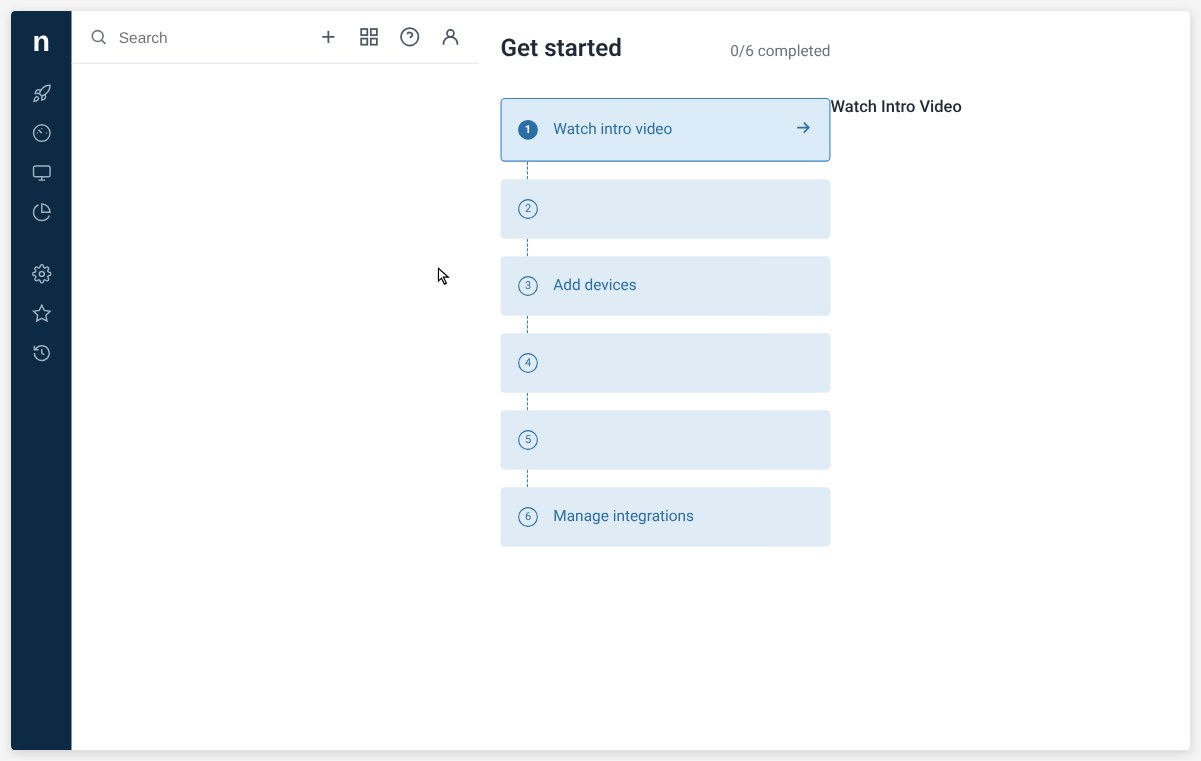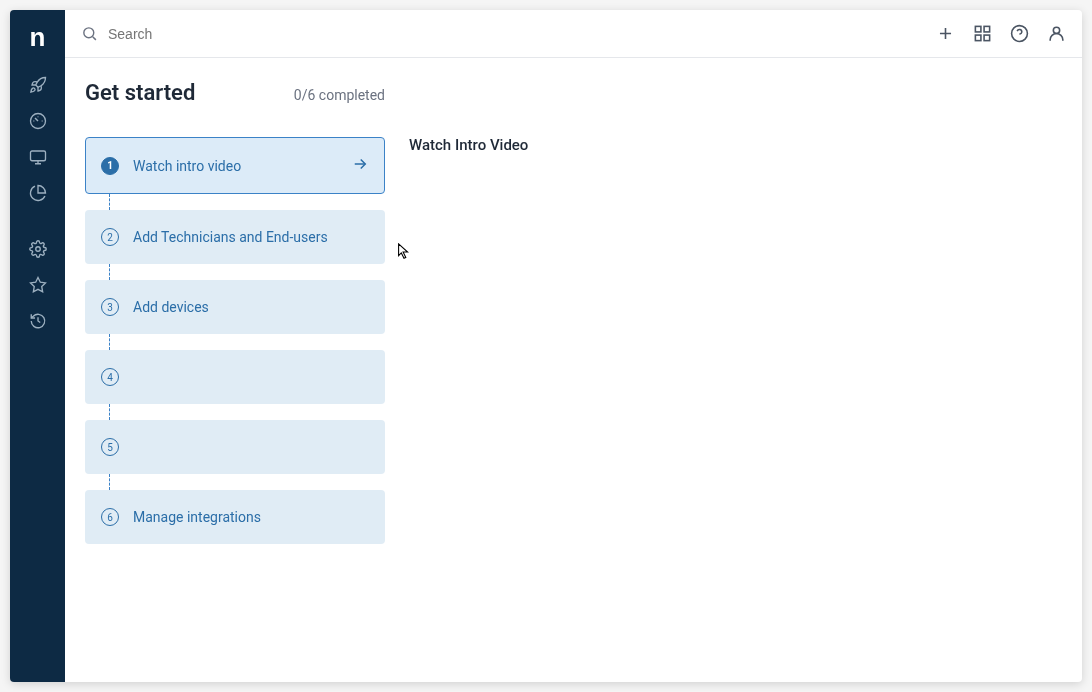--- a/index.html
+++ b/index.html
@@ -50,21 +50,21 @@
     .sidebar-icon svg {
       width: 18px;
       height: 18px;
     }
     .sidebar-spacer {
       height: 20px;
     }
     .main {
       flex: 1;
       display: flex;
-      flex-direction: column;
+      flex-direction: row;
       overflow: hidden;
     }
     .topbar {
       height: 48px;
       border-bottom: 1px solid #e5e7eb;
       display: flex;
       align-items: center;
       padding: 0 16px;
     }
     .search-wrapper {
@@ -99,21 +99,20 @@
       justify-content: center;
     }
     .topbar-icon svg {
       width: 19px;
       height: 19px;
     }
     .content {
       flex: 1;
       padding: 22px 20px;
       display: flex;
-      gap: 24px;
       overflow: auto;
     }
     .left-col {
       width: 300px;
       flex-shrink: 0;
     }
     .heading-row {
       display: flex;
       align-items: baseline;
       justify-content: space-between;
@@ -321,21 +320,20 @@
               <svg viewBox="0 0 24 24" fill="none" stroke="currentColor" stroke-width="2">
                   <line x1="5" y1="12" x2="19" y2="12"></line>
                   <polyline points="13 6 19 12 13 18"></polyline>
                 </svg>
             </div>
           </div>
           <div class="connector"></div>
 
           <div class="step">
             <div class="step-num">2</div>
-            <div class="step-label">Add Technicians and End-users</div>
           </div>
           <div class="connector"></div>
 
           <div class="step">
             <div class="step-num">3</div>
             <div class="step-label">Add devices</div>
           </div>
           <div class="connector"></div>
 
           <div class="step">

